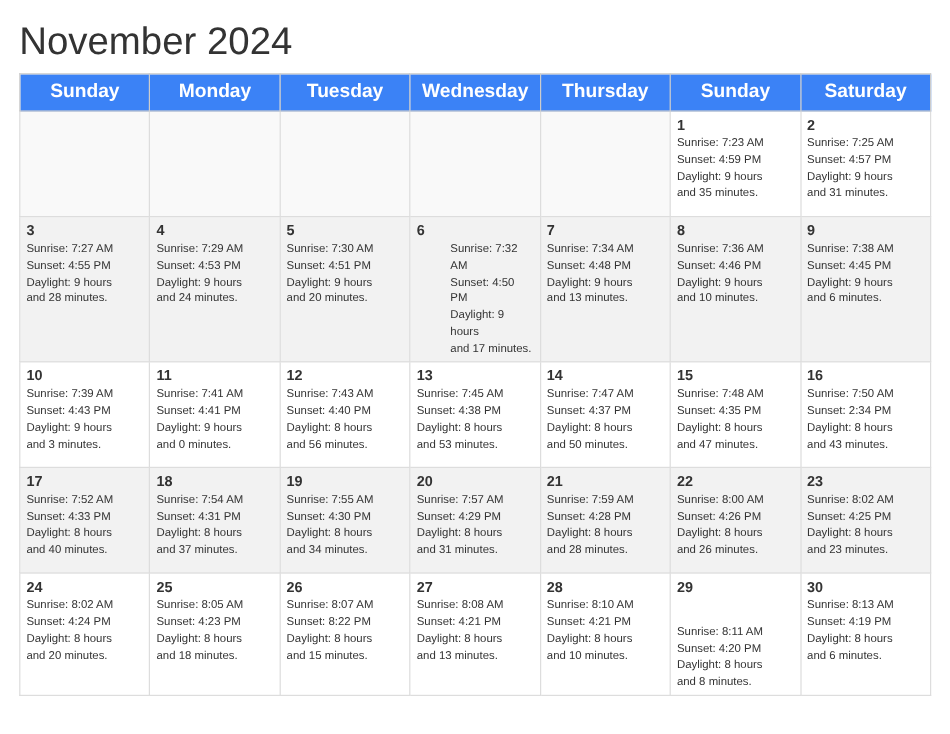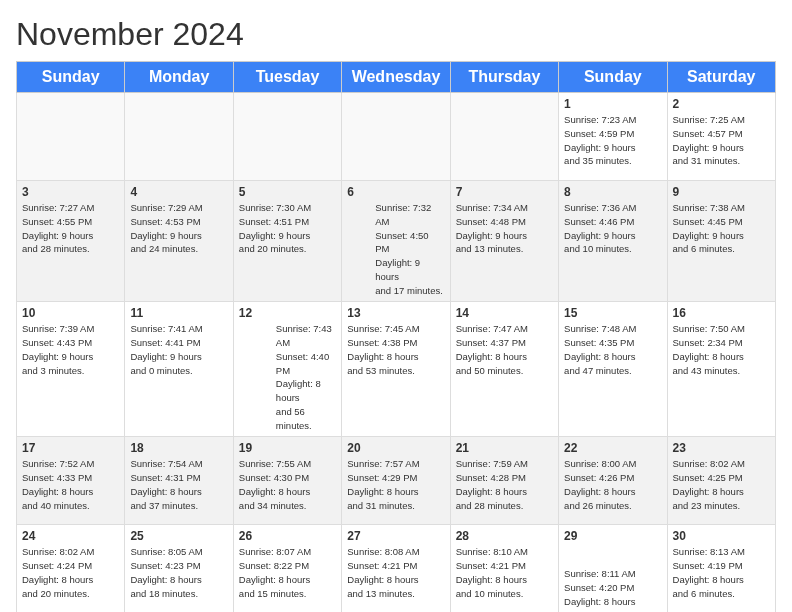--- a/index.html
+++ b/index.html
@@ -189,21 +189,21 @@
         </td>
         <td>
           <div class="day-num">11</div>
           <div class="day-info" style="white-space: pre-line;">Sunrise: 7:41 AM
 Sunset: 4:41 PM
 Daylight: 9 hours
 and 0 minutes.</div>
         </td>
         <td>
           <div class="day-num">12</div>
-          <div class="day-info" style="white-space: pre-line; margin-left: 37px;">Sunrise: 7:43 AM
+          <div class="day-info" style="white-space: pre-line;">Sunrise: 7:43 AM
 Sunset: 4:40 PM
 Daylight: 8 hours
 and 56 minutes.</div>
         </td>
         <td>
           <div class="day-num">13</div>
           <div class="day-info" style="white-space: pre-line;">Sunrise: 7:45 AM
 Sunset: 4:38 PM
 Daylight: 8 hours
 and 53 minutes.</div>

